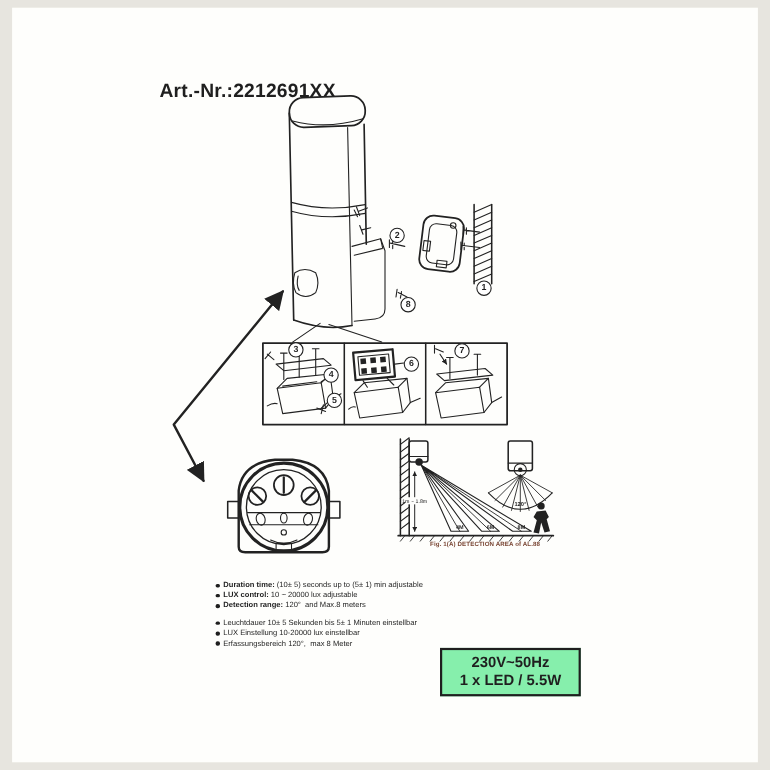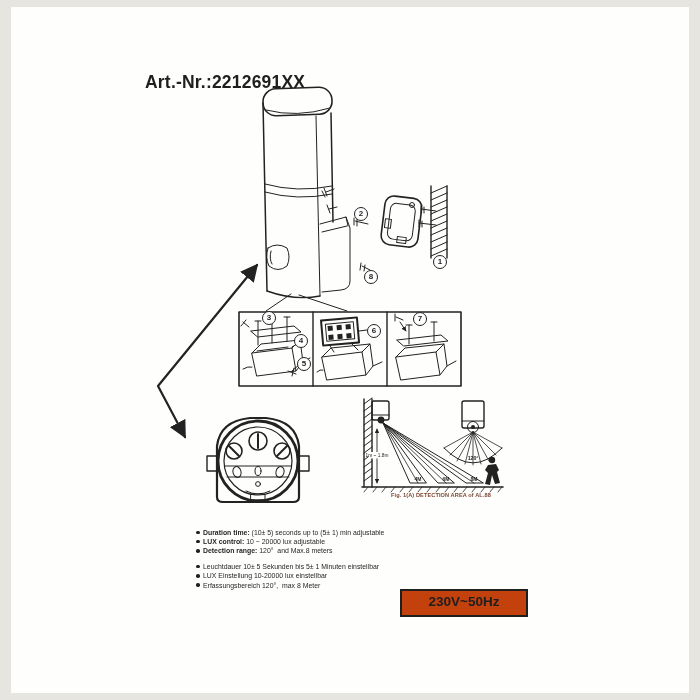--- a/index.html
+++ b/index.html
@@ -21,21 +21,21 @@
   }
   .bullets{position:absolute;left:196px;top:528px;width:240px;font-size:6.9px;line-height:9.2px}
   .b-group2{margin-top:6.5px}
   .b-row{display:flex;align-items:flex-start}
   .b-dot{width:3.6px;height:3.6px;border-radius:50%;background:#1f1f1f;margin:2.6px 3.4px 0 0;flex:none}
   .b-label{font-weight:bold;white-space:pre}
   .b-rest{white-space:pre}
   .caption{position:absolute;left:372px;top:492px;width:138px;text-align:center;
     font-size:5.6px;font-weight:bold;color:#7a4634;letter-spacing:.1px}
   .power-box{position:absolute;left:400px;top:589px;width:124px;border:2px solid #1f1f1f;
-    background:#c2410c;text-align:center;font-weight:bold;font-size:13.5px;line-height:16.5px;padding:3px 0 4px}
+    background:#86efac;text-align:center;font-weight:bold;font-size:13.5px;line-height:16.5px;padding:3px 0 4px}
 </style>
 </head>
 <body>
 
 <div class="sheet"></div>
 
 <div class="title">Art.-Nr.:2212691XX</div>
 
 <svg class="art" viewBox="0 0 700 700">
   <defs>
@@ -235,13 +235,14 @@
     </div>
     <div class="b-row">
       <span class="b-dot"></span>
       <span class="b-rest">Erfassungsbereich 120°,  max 8 Meter</span>
     </div>
   </div>
 </div>
 
 <div class="power-box">
   <div>230V~50Hz</div>
+  <div>1 x LED / 5.5W</div>
 </div>
 
 </body></html>

